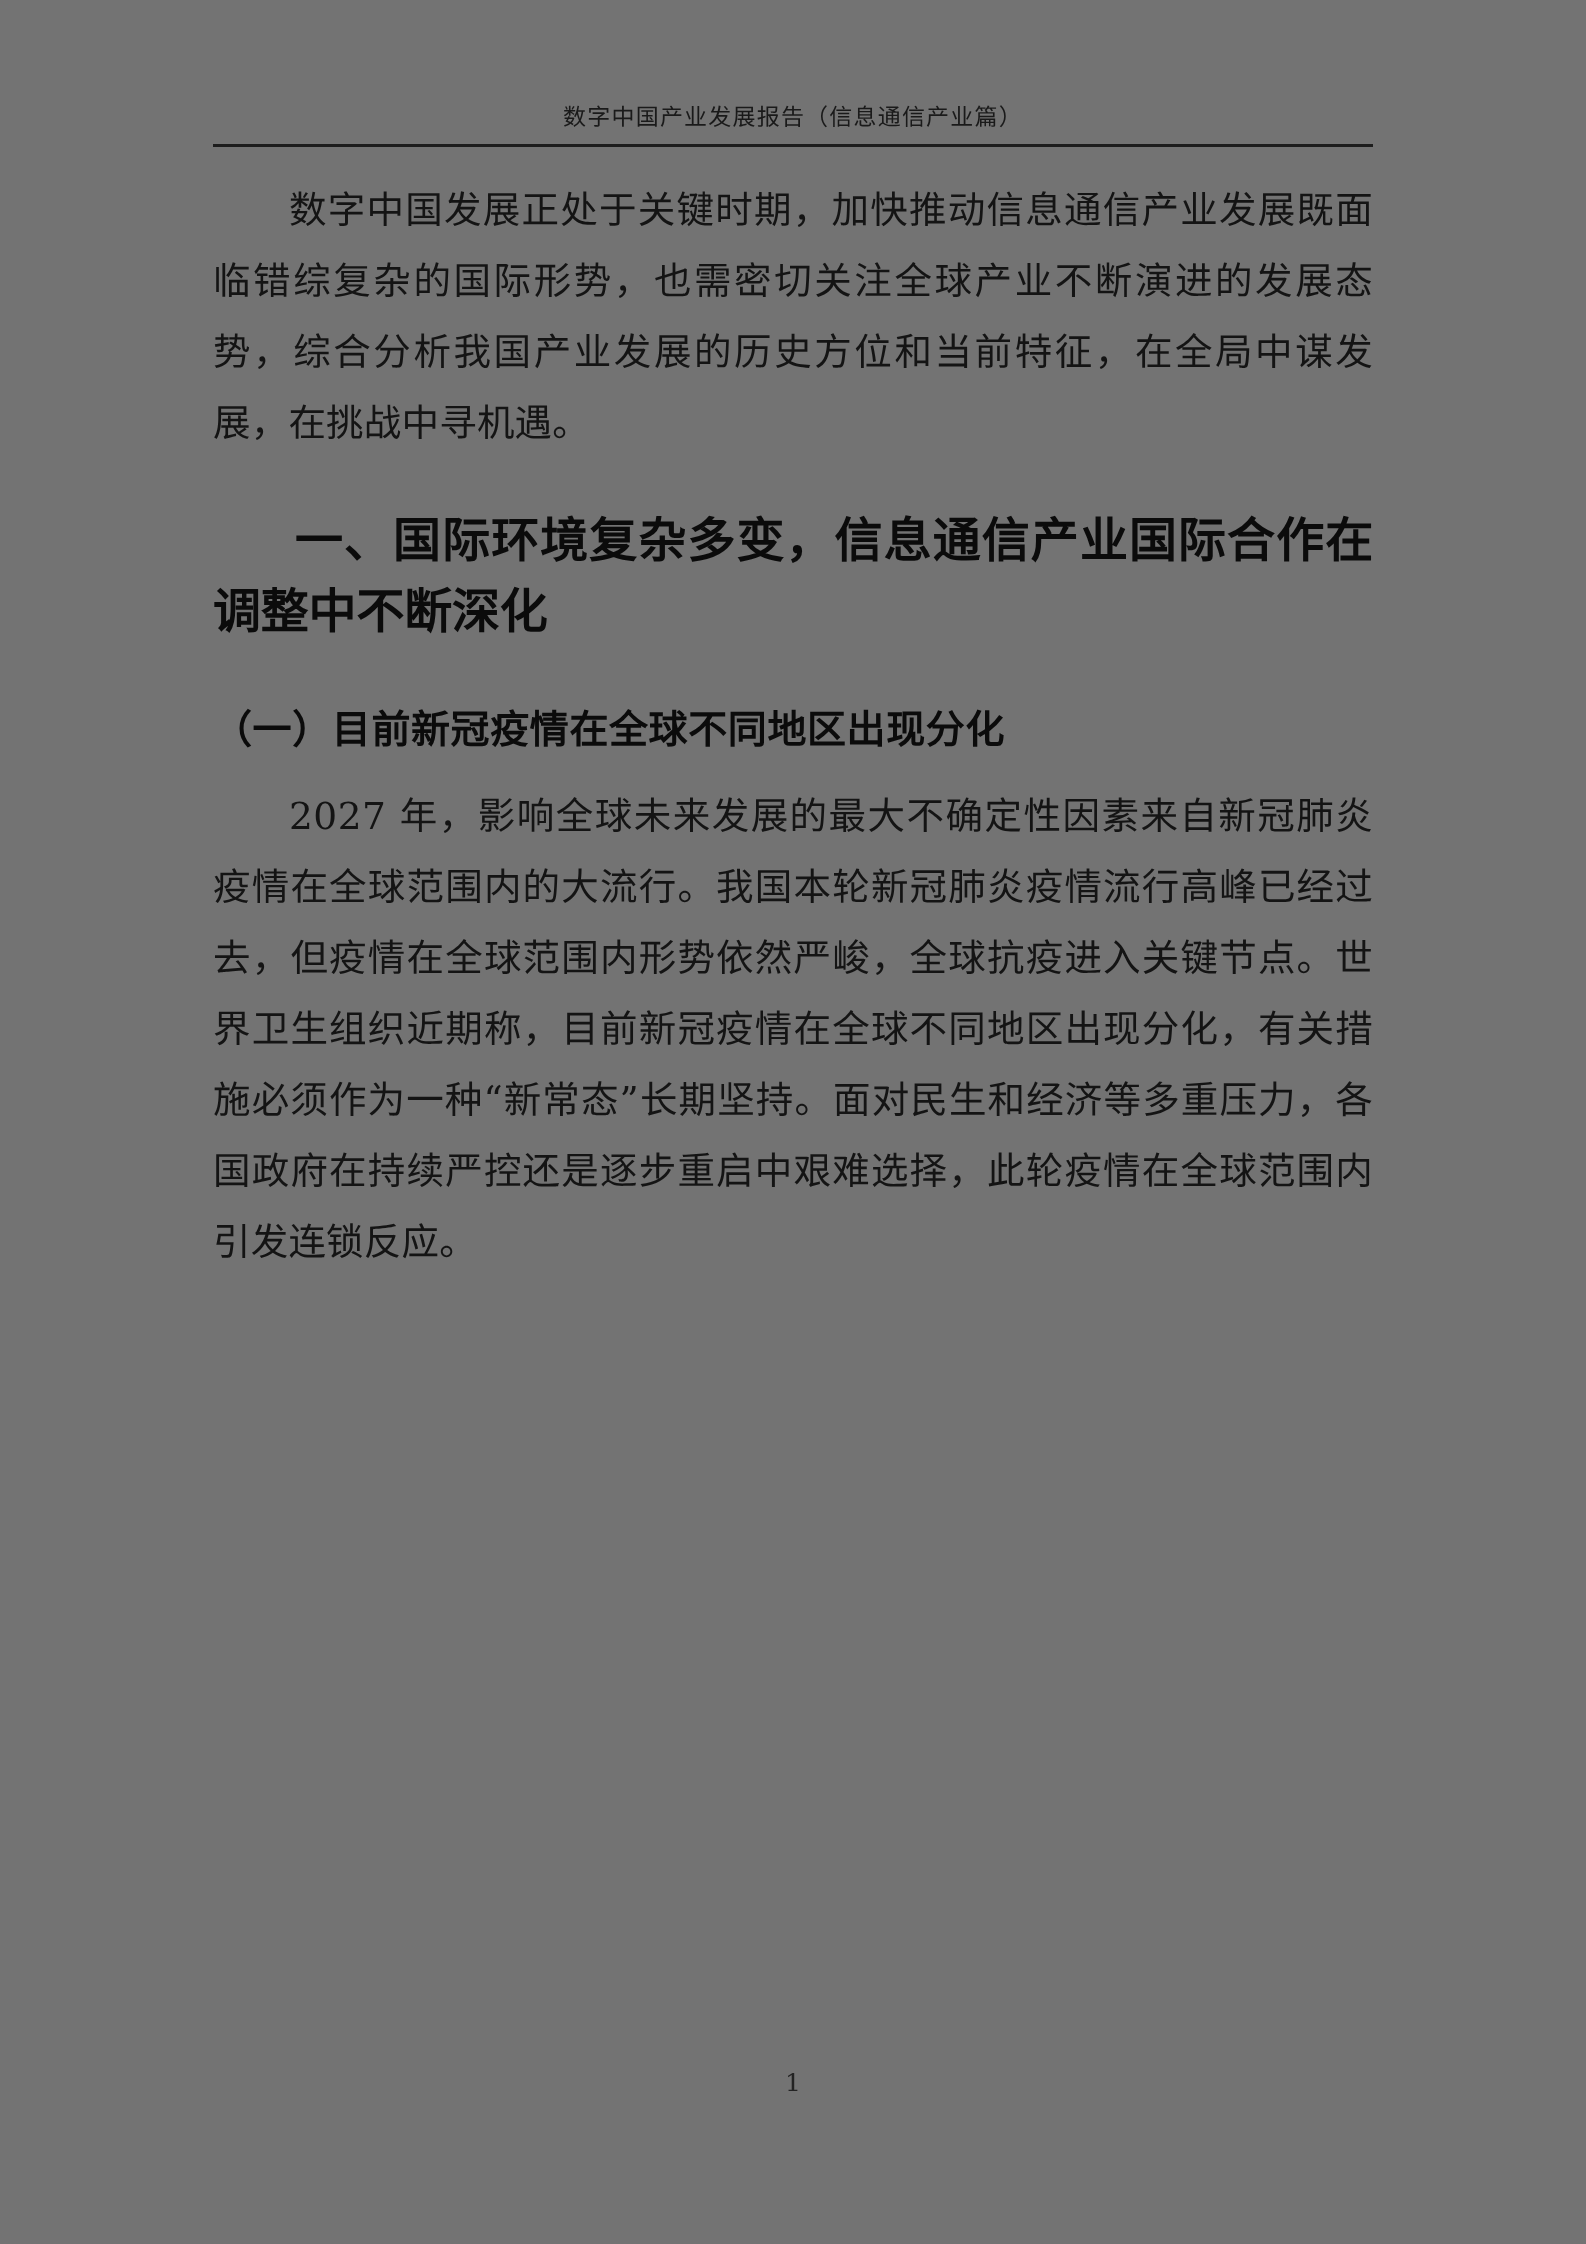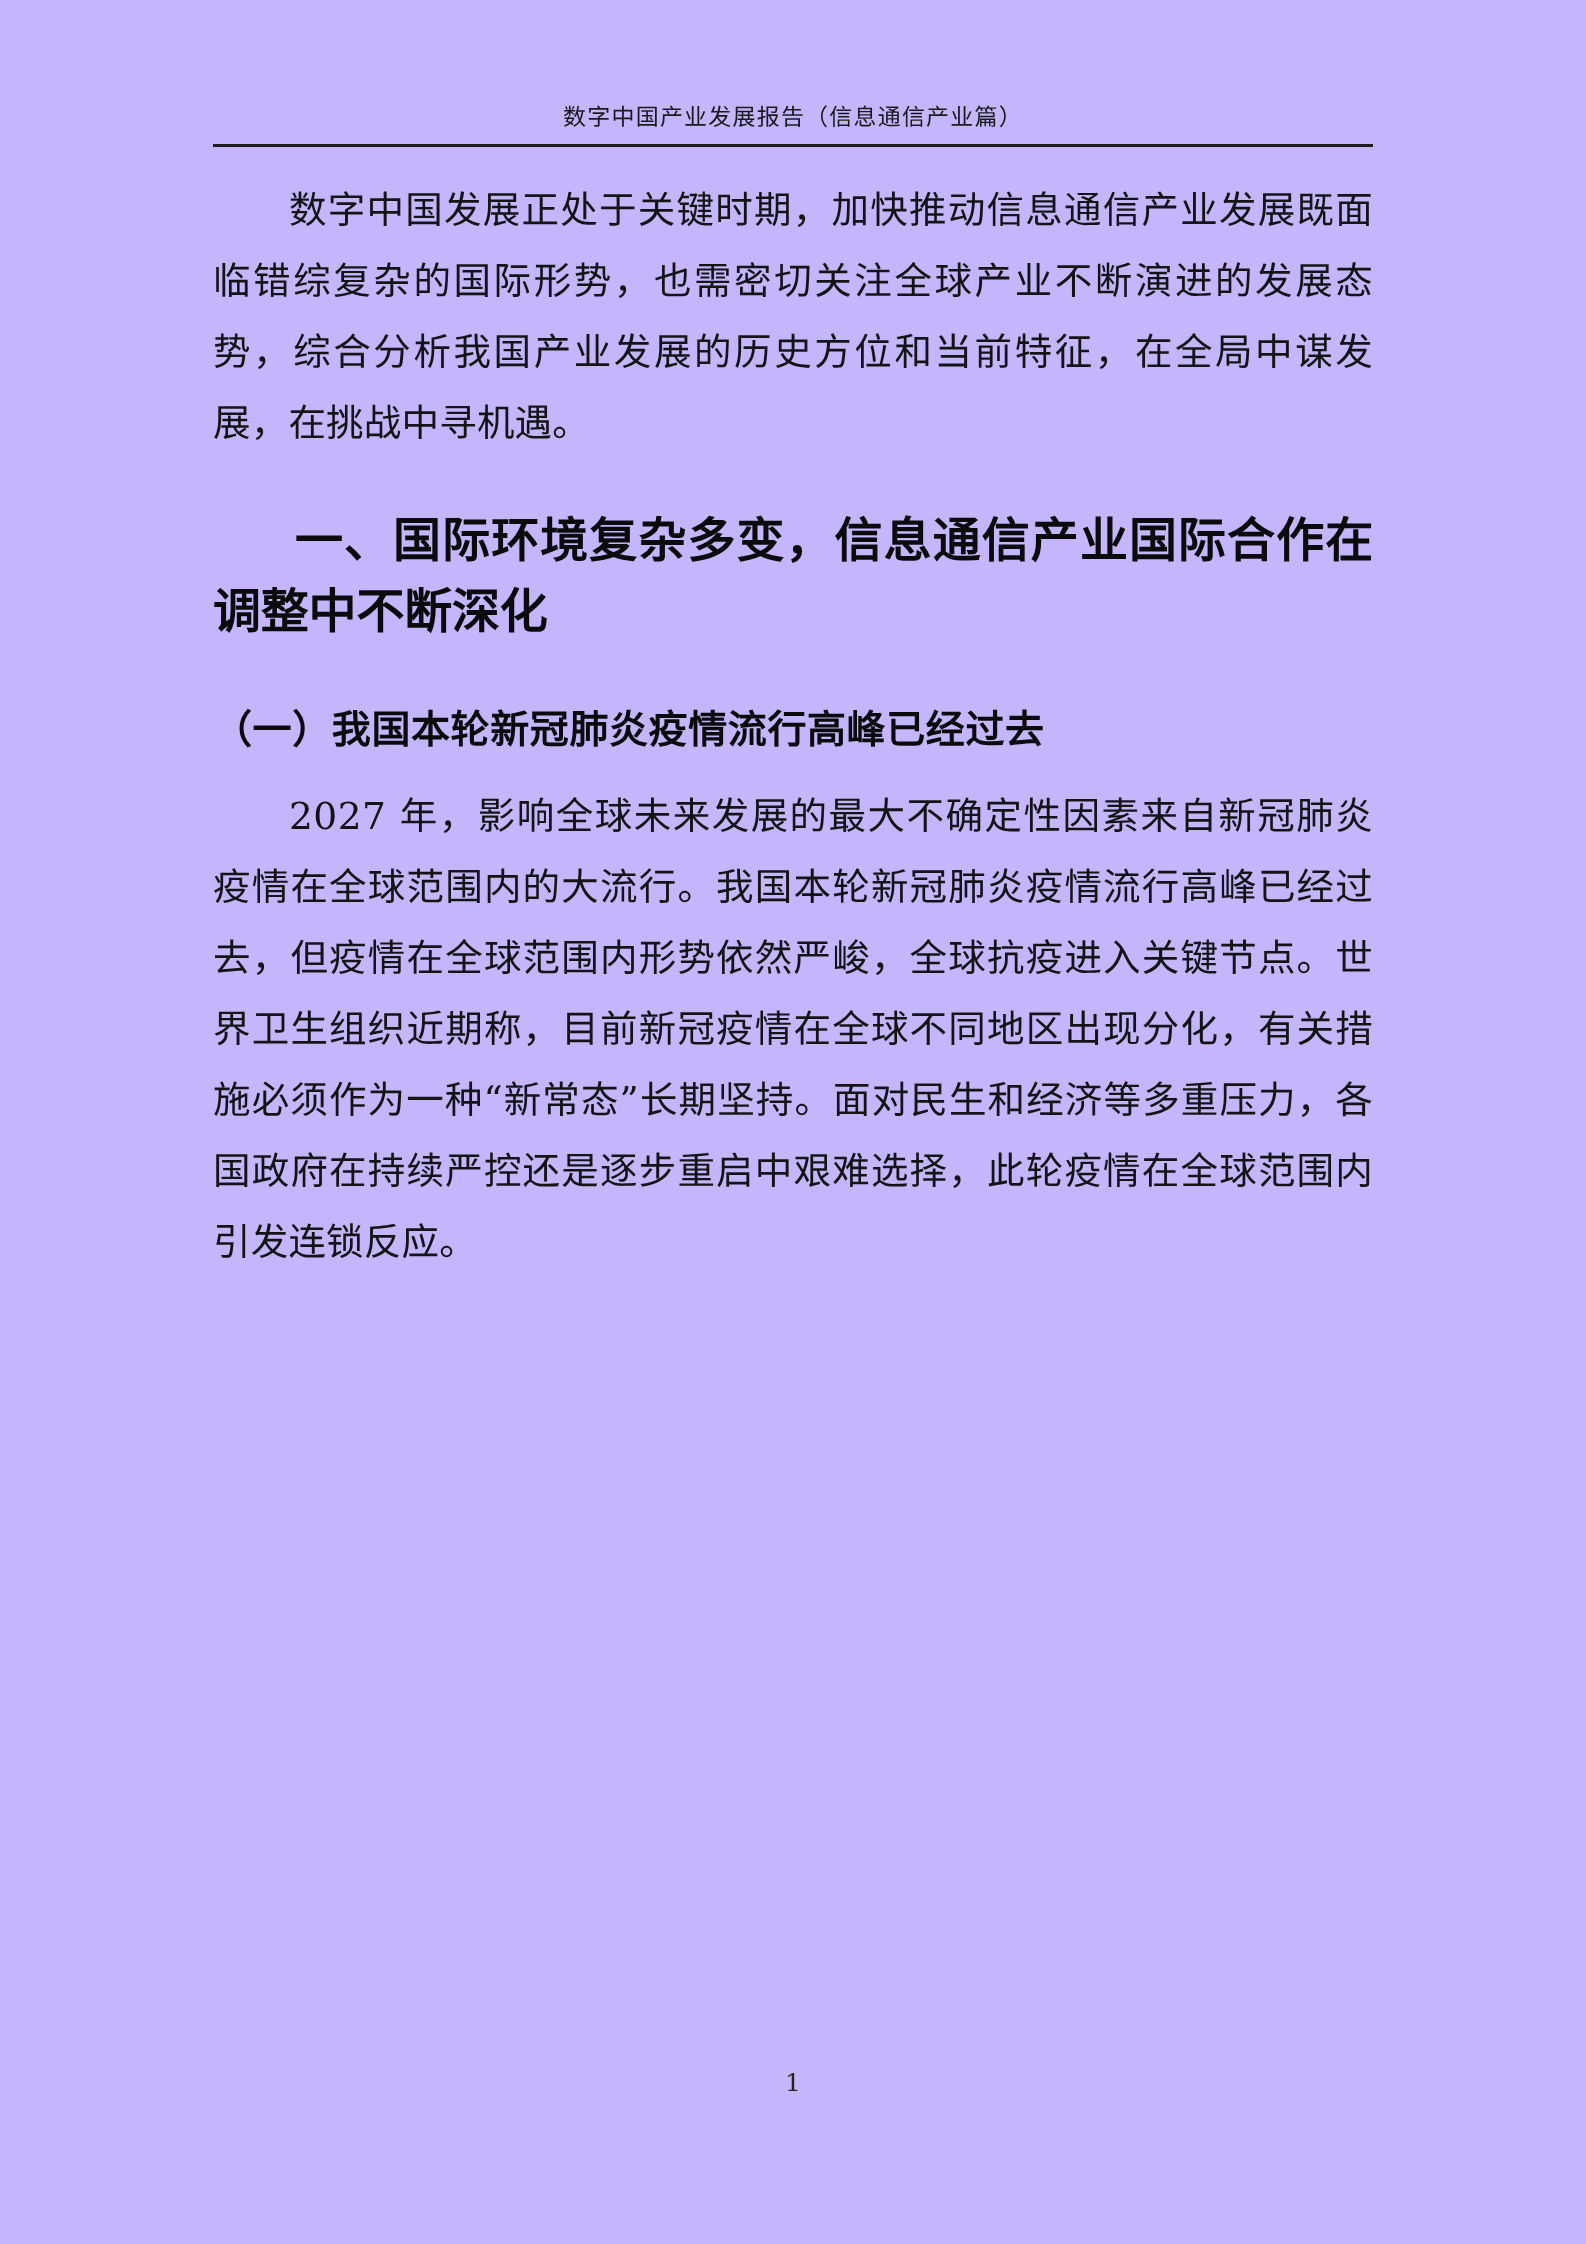--- a/index.html
+++ b/index.html
@@ -5,21 +5,21 @@
   html, body {
     margin: 0;
     padding: 0;
     background: #ffffff;
   }
 
   .page {
     position: relative;
     width: 1586px;
     height: 2244px;
-    background: #c4b5fd;
+    background: #737373;
     margin: 0 auto;
     box-sizing: border-box;
     overflow: hidden;
   }
 
   
   .header-area {
     position: absolute;
     left: 0;
     top: 0;
@@ -146,21 +146,21 @@
     <div class="header-rule"></div>
   </div>
 
   <div class="body-col">
 
 
     <p class="body">数字中国发展正处于关键时期，加快推动信息通信产业发展既面临错综复杂的国际形势，也需密切关注全球产业不断演进的发展态势，综合分析我国产业发展的历史方位和当前特征，在全局中谋发展，在挑战中寻机遇。</p>
 
     <h2 class="h1-cn">一、国际环境复杂多变，信息通信产业国际合作在调整中不断深化</h2>
 
-    <h3 class="h2-cn">（一）我国本轮新冠肺炎疫情流行高峰已经过去</h3>
+    <h3 class="h2-cn">（一）目前新冠疫情在全球不同地区出现分化</h3>
 
     <p class="body"><span class="num">2027</span><span> 年，影响全球未来发展的最大不确定性因素来自新冠肺炎疫情在全球范围内的大流行。我国本轮新冠肺炎疫情流行高峰已经过去，但疫情在全球范围内形势依然严峻，全球抗疫进入关键节点。世界卫生组织近期称，目前新冠疫情在全球不同地区出现分化，有关措施必须作为一种“新常态”长期坚持。面对民生和经济等多重压力，各国政府在持续严控还是逐步重启中艰难选择，此轮疫情在全球范围内引发连锁反应。</span></p>
 
   </div>
 
   <div class="footer-area">
     <span class="page-number">1</span>
   </div>
 
 </div>

